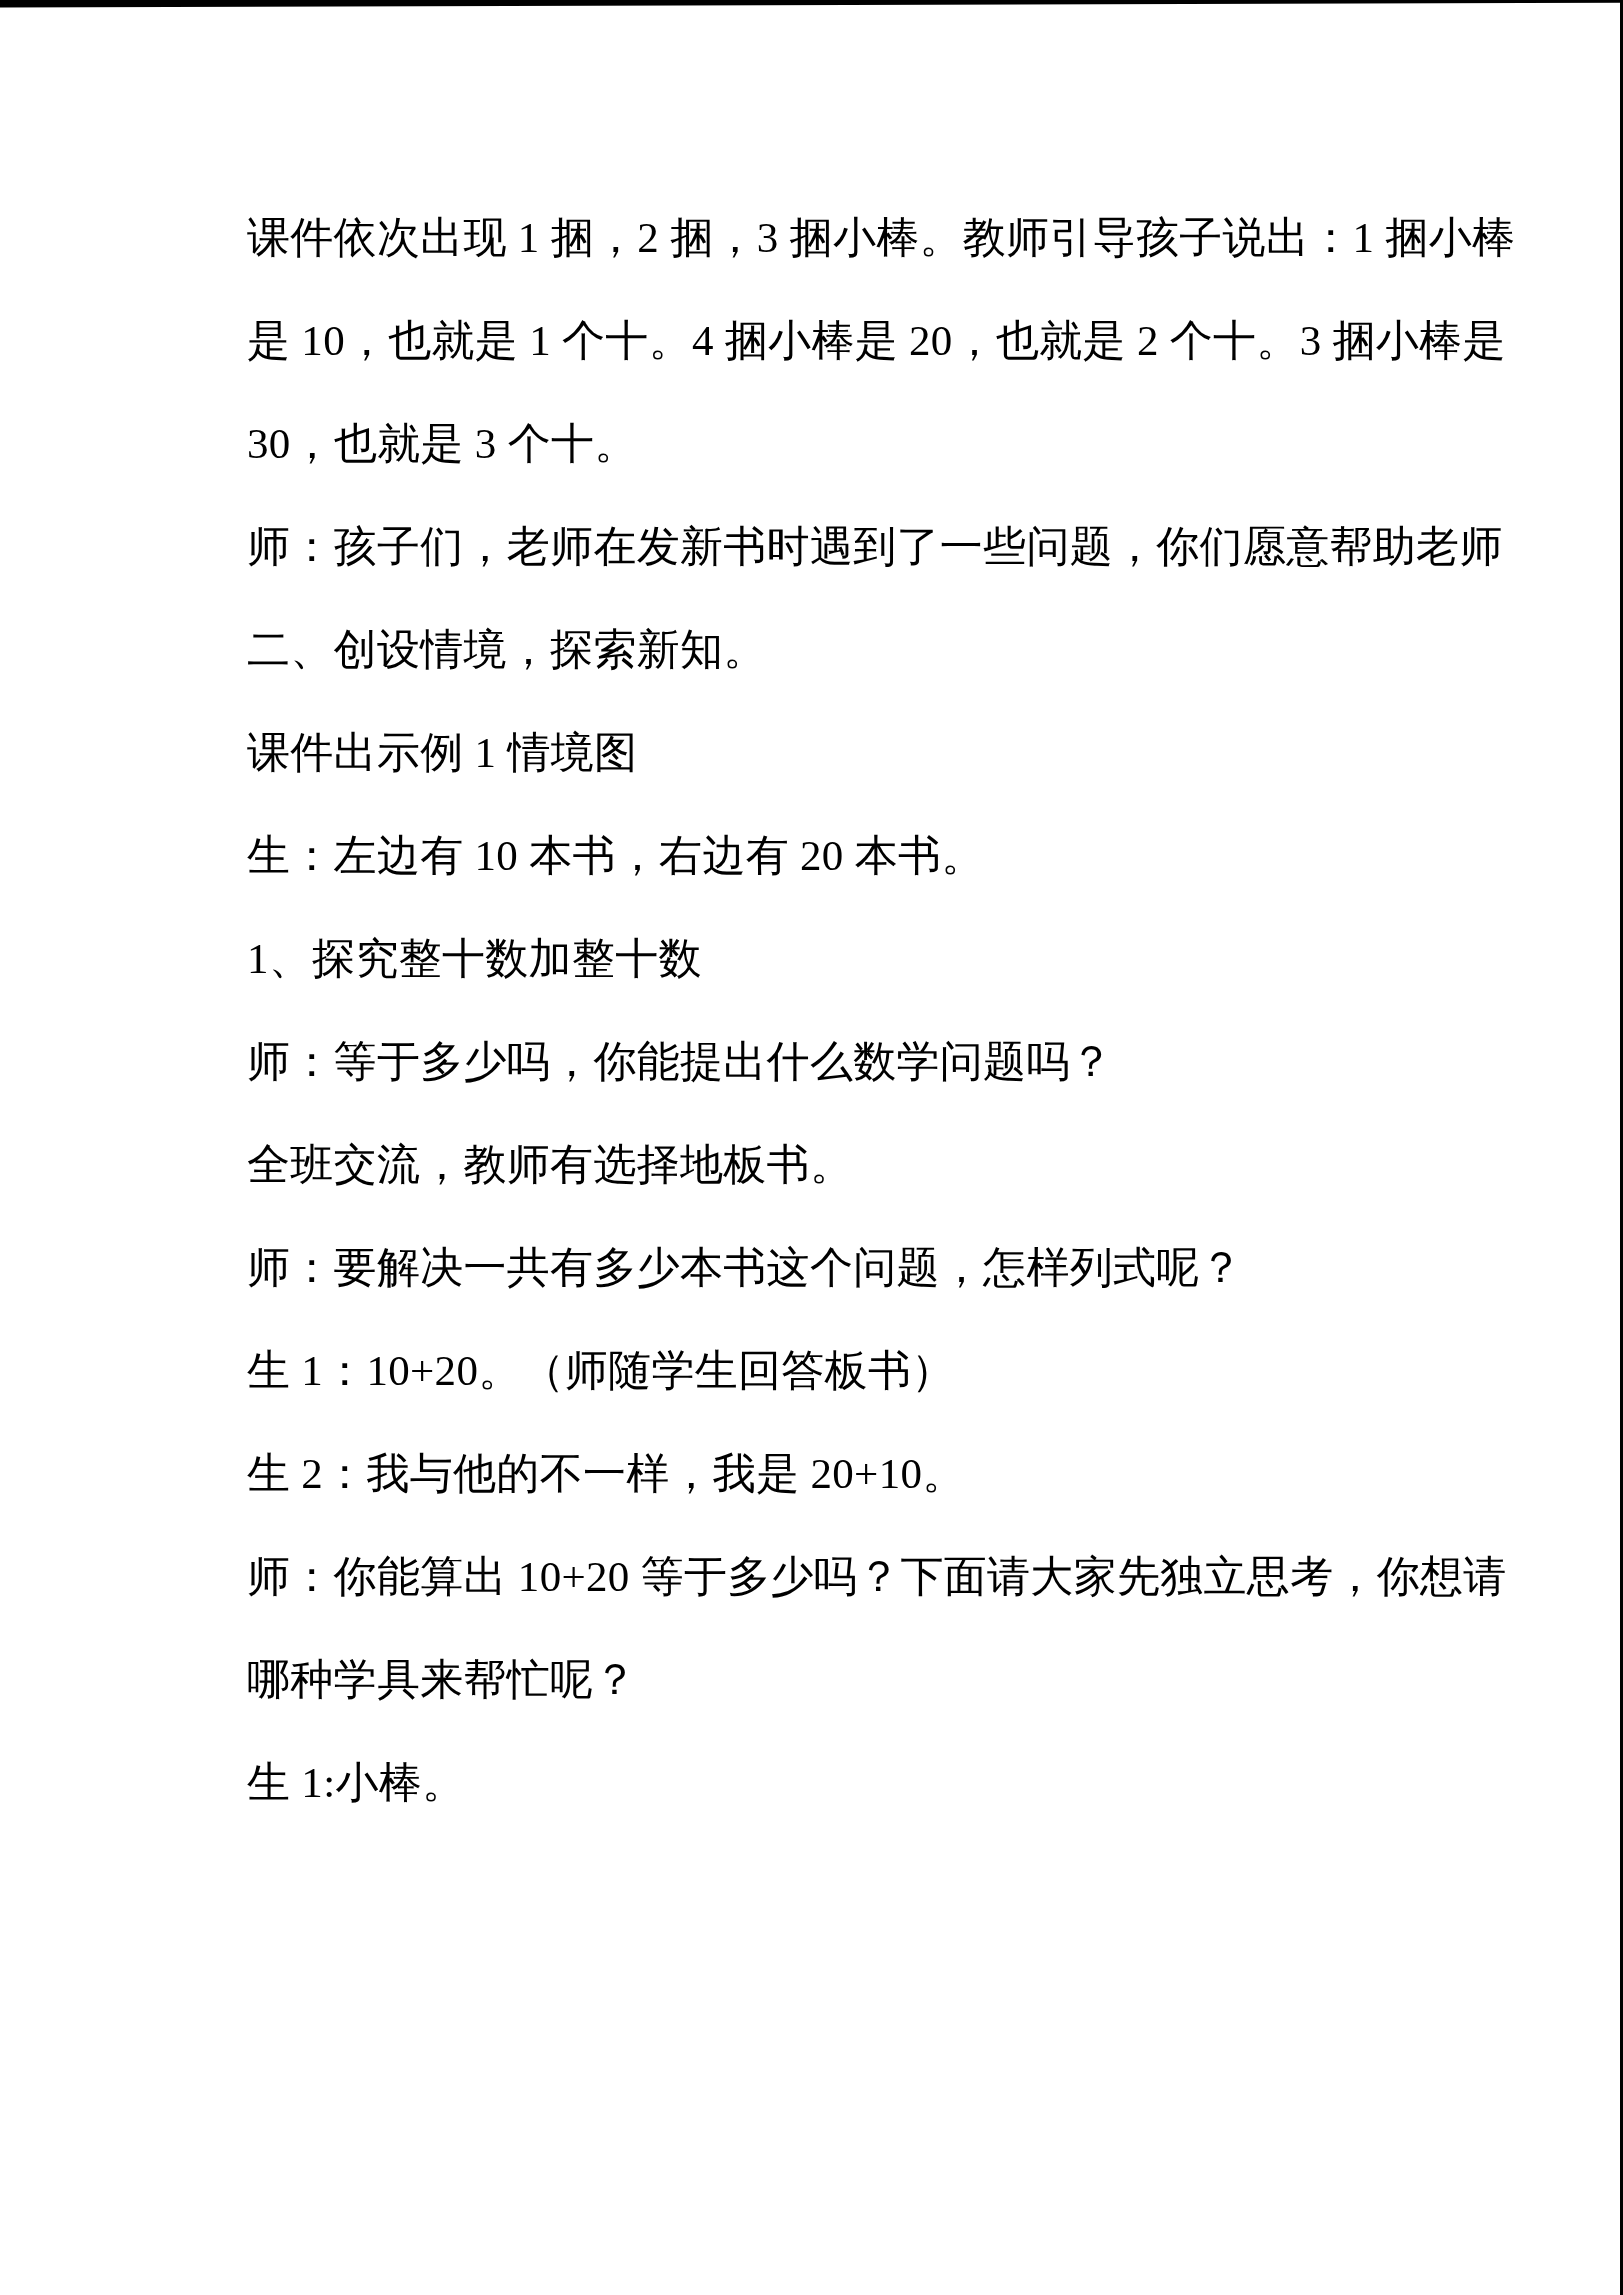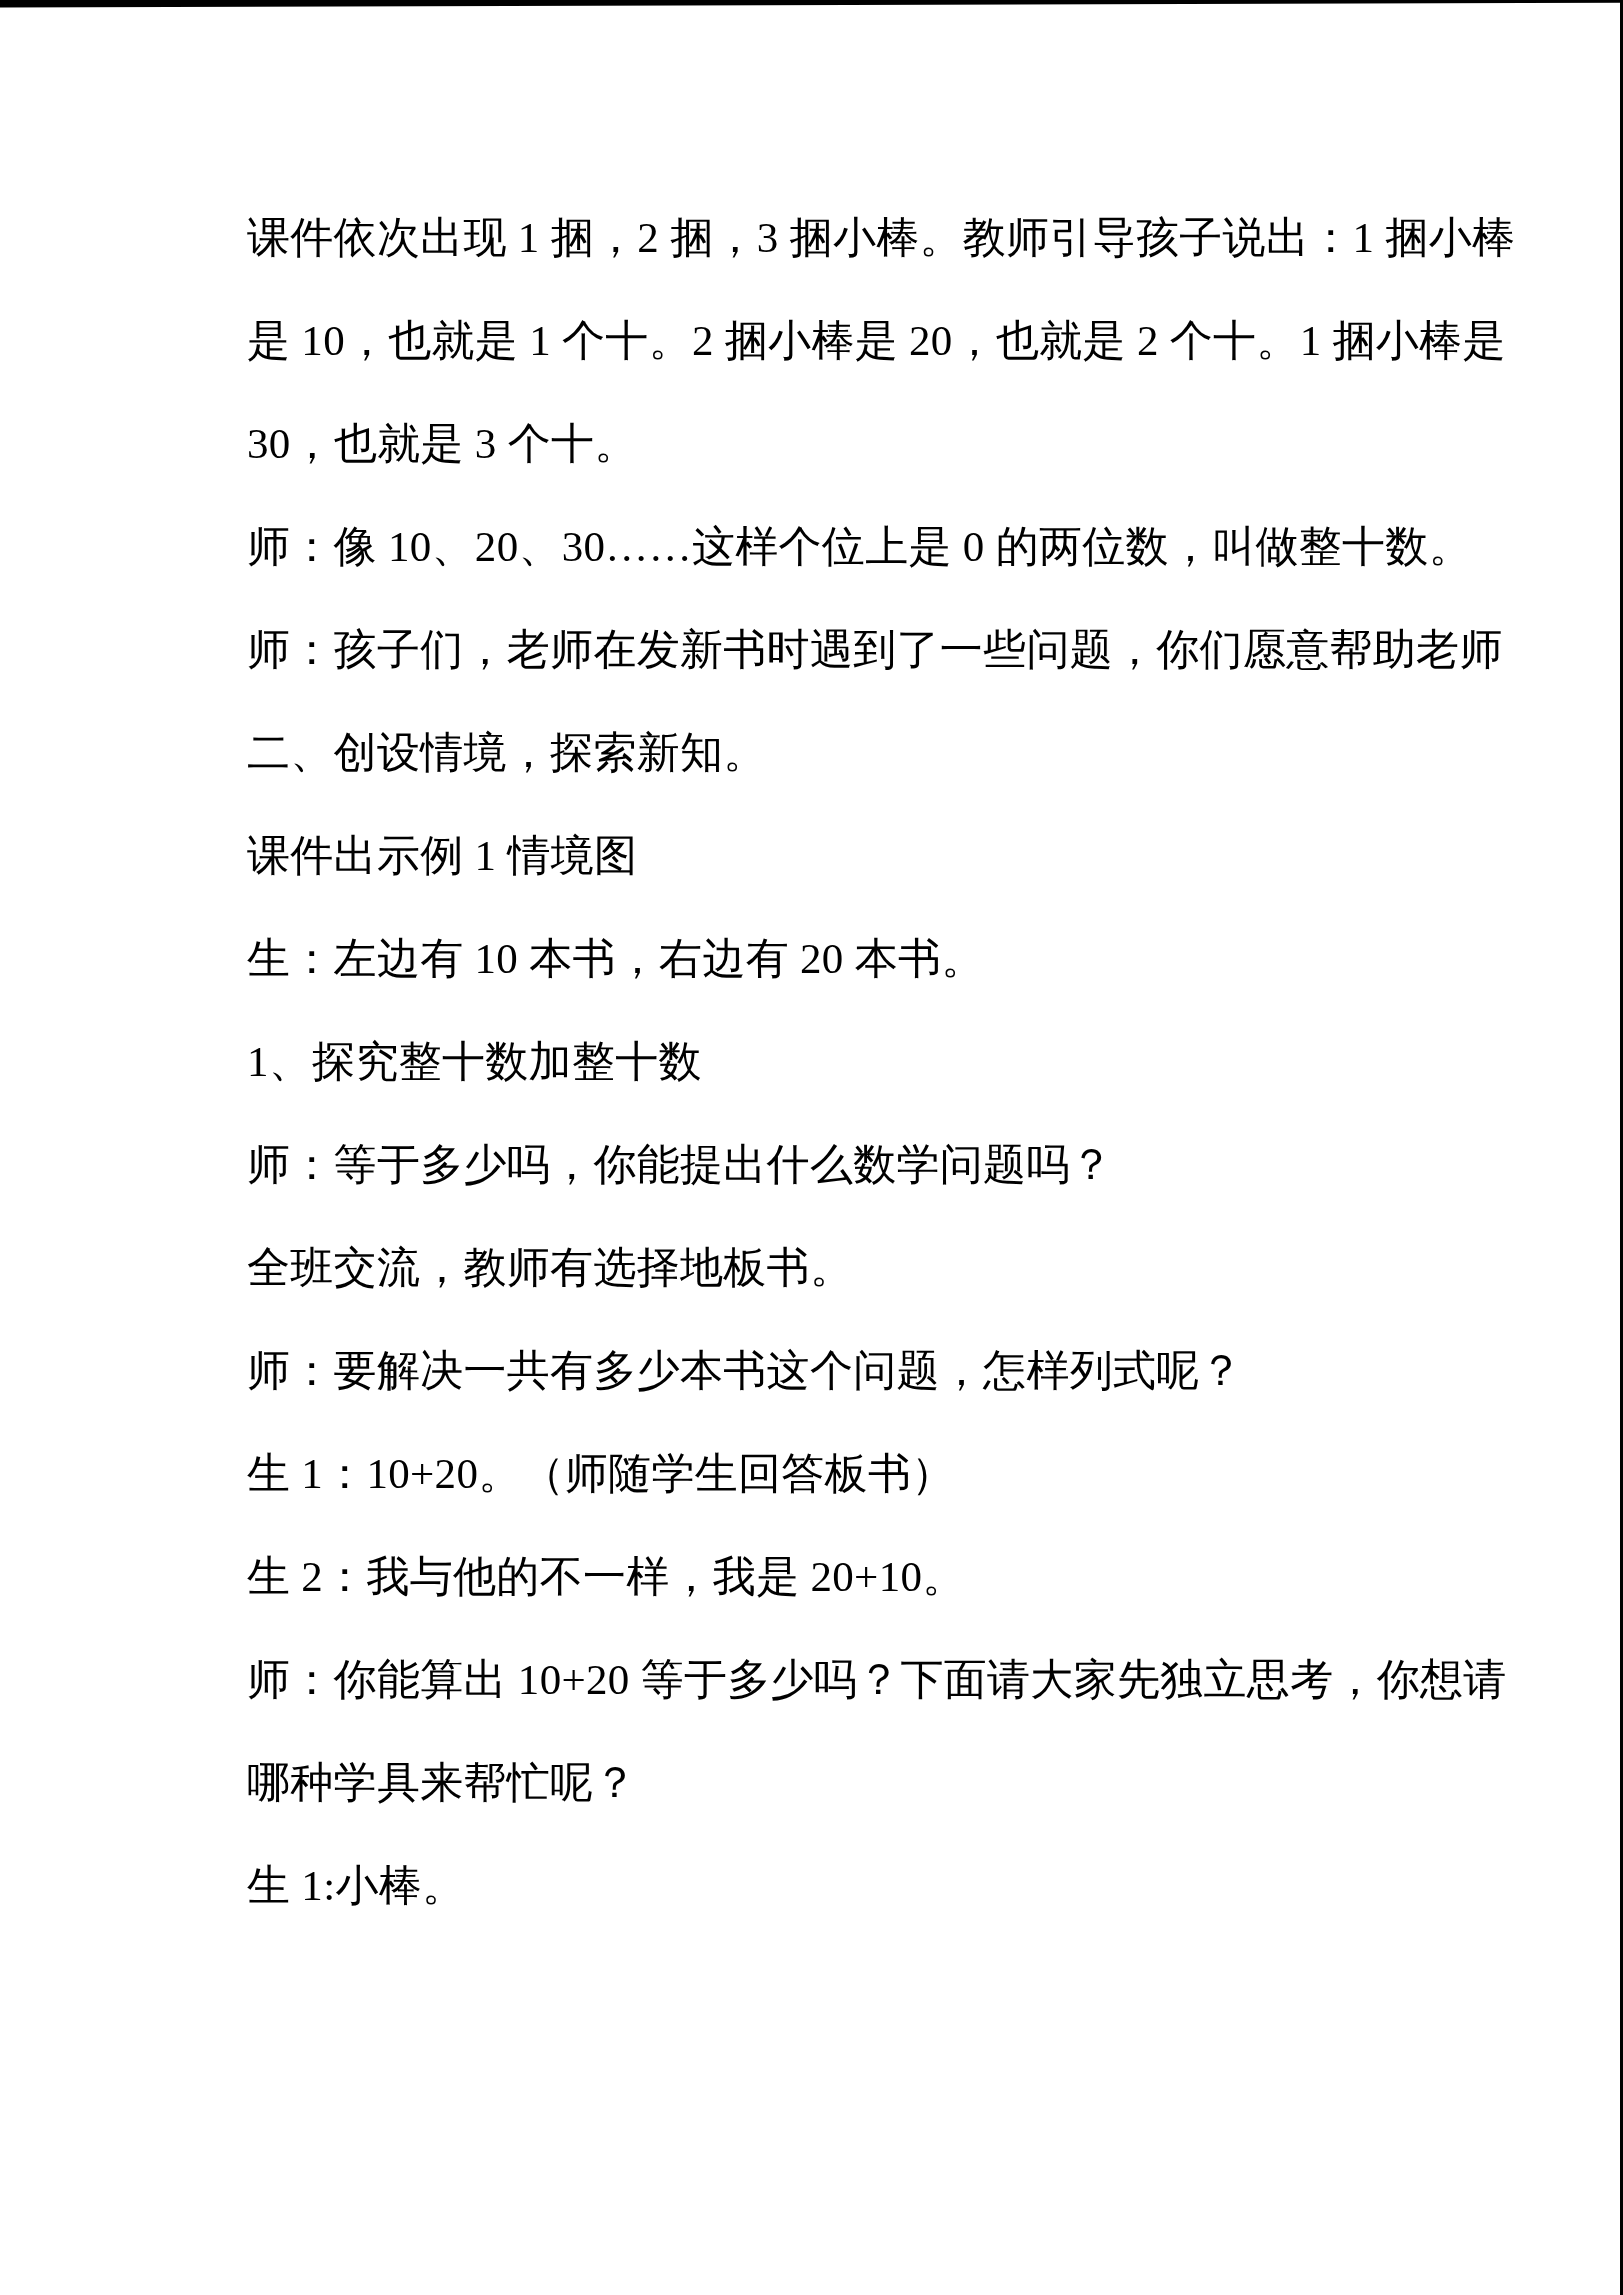--- a/index.html
+++ b/index.html
@@ -46,23 +46,22 @@
   }
 </style>
 </head>
 <body>
 
 <div class="page">
   <div class="scan-border-top"></div>
   <div class="scan-border-right"></div>
   <div class="document-body">
       <div class="line">课件依次出现 1 捆，2 捆，3 捆小棒。教师引导孩子说出：1 捆小棒</div>
-      <div class="line">是 10，也就是 1 个十。2 捆小棒是 20，也就是 2 个十。1 捆小棒是</div>
+      <div class="line">是 10，也就是 1 个十。4 捆小棒是 20，也就是 2 个十。3 捆小棒是</div>
       <div class="line">30，也就是 3 个十。</div>
-      <div class="line">师：像 10、20、30……这样个位上是 0 的两位数，叫做整十数。</div>
       <div class="line">师：孩子们，老师在发新书时遇到了一些问题，你们愿意帮助老师</div>
       <div class="line">二、创设情境，探索新知。</div>
       <div class="line">课件出示例 1 情境图</div>
       <div class="line">生：左边有 10 本书，右边有 20 本书。</div>
       <div class="line">1、探究整十数加整十数</div>
       <div class="line">师：等于多少吗，你能提出什么数学问题吗？</div>
       <div class="line">全班交流，教师有选择地板书。</div>
       <div class="line">师：要解决一共有多少本书这个问题，怎样列式呢？</div>
       <div class="line">生 1：10+20。（师随学生回答板书）</div>
       <div class="line">生 2：我与他的不一样，我是 20+10。</div>

